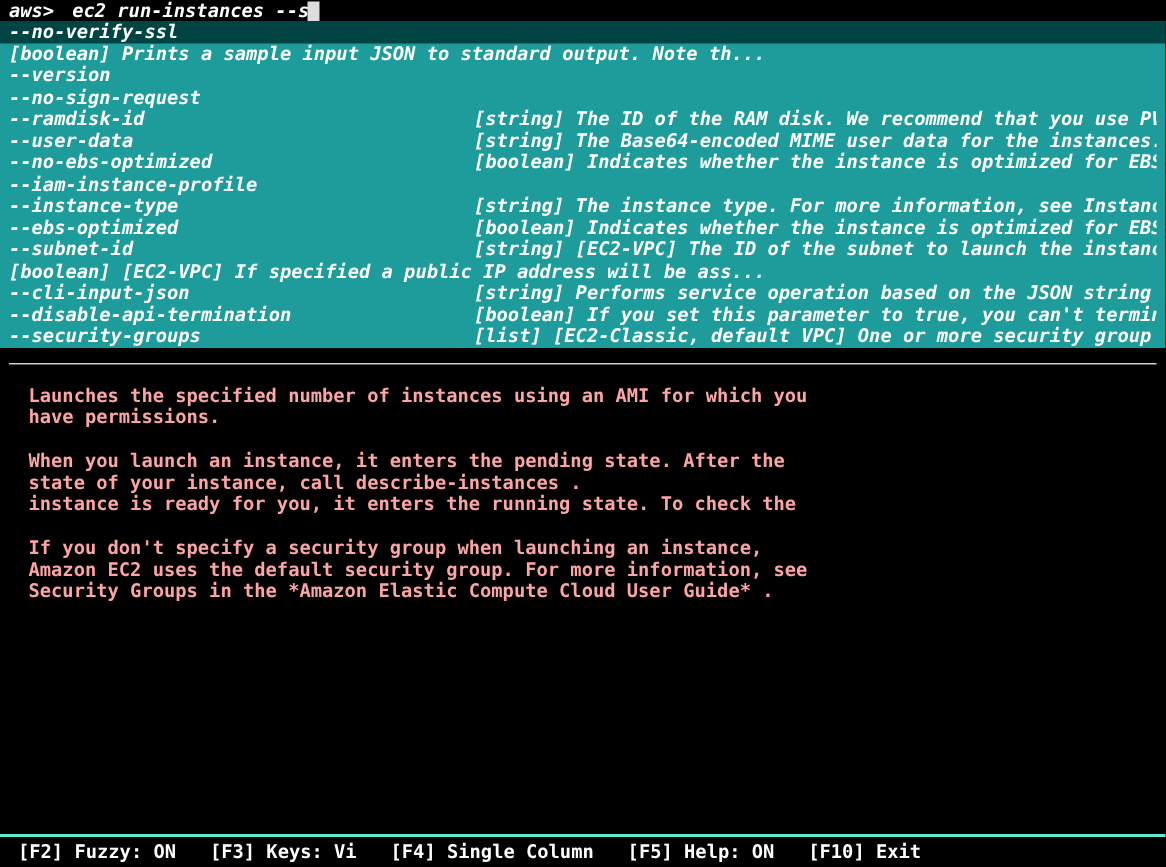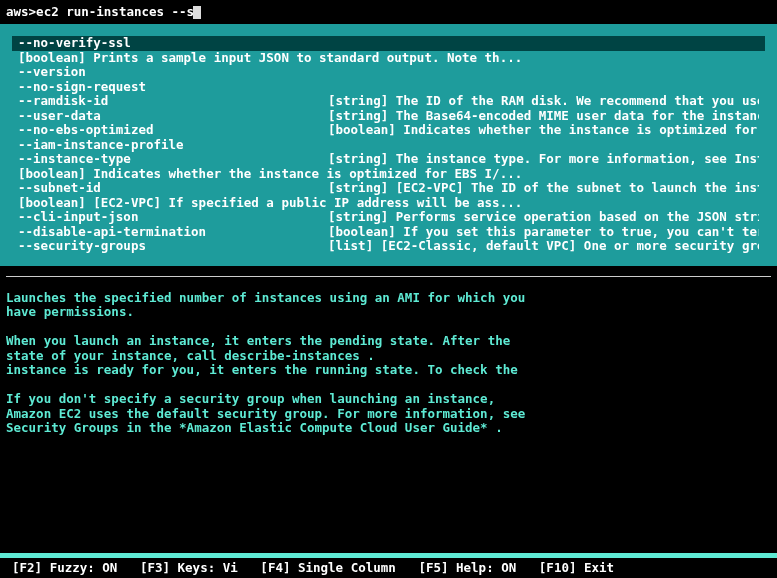--- a/index.html
+++ b/index.html
@@ -15,43 +15,45 @@
       font-size: 12.5px;
       overflow: hidden;
       color: #dddddd;
       line-height: 1.15;
     }
     .prompt-line {
       background: #000000;
       color: #ffffff;
       padding: 0 6px;
       font-weight: bold;
-      height: 24px;
+      height: 14px;
       display: flex;
       align-items: center;
+      font-style: italic;
     }
     .prompt-label {
       color: #ffffff;
       font-weight: bold;
     }
     .prompt-input {
       color: #ffffff;
-      margin-left: 0;
+      margin-left: 12px;
     }
     .cursor {
       display: inline-block;
       width: 8px;
       height: 13px;
       background: #dddddd;
       vertical-align: text-bottom;
       margin-left: -1px;
     }
     .completions {
       background: #1e9c9c;
-      padding: 12px;
+      padding: 0;
+      font-style: italic;
     }
     .completion-row {
       display: flex;
       height: 14.5px;
       align-items: center;
       padding: 0 6px;
     }
     .completion-row.selected {
       background: #004444;
     }
@@ -66,37 +68,37 @@
       font-weight: bold;
       white-space: nowrap;
       overflow: hidden;
     }
     .separator {
       height: 0;
       border-top: 1px solid #cccccc;
       margin: 10px 6px 0 6px;
     }
     .doc-section {
-      padding: 14px 6px 0 6px;
-      color: #5eead4;
+      padding: 14px 6px 0 19px;
+      color: #fca5a5;
       font-weight: bold;
       line-height: 14.5px;
     }
     .doc-paragraph {
       margin-bottom: 14.5px;
     }
     .status-bar {
       position: absolute;
       bottom: 0;
       left: 0;
       right: 0;
       padding: 3px 12px;
       color: #ffffff;
       font-weight: bold;
-      border-top: 5px solid #5eead4;
+      border-top: 2px solid #5eead4;
     }
     .status-segment {
       display: inline;
     }
     .fkey {
       color: #ffffff;
     }
   </style>
 </head>
 <body>
@@ -136,20 +138,21 @@
       <span class="completion-desc">[boolean] Indicates whether the instance is optimized for EBS I/...</span>
     </div>
     <div class="completion-row">
       <span class="completion-flag"> --iam-instance-profile</span>
     </div>
     <div class="completion-row">
       <span class="completion-flag"> --instance-type</span>
       <span class="completion-desc">[string] The instance type. For more information, see Instance T...</span>
     </div>
     <div class="completion-row">
+      <span class="completion-flag"> --ebs-optimized</span>
       <span class="completion-desc">[boolean] Indicates whether the instance is optimized for EBS I/...</span>
     </div>
     <div class="completion-row">
       <span class="completion-flag"> --subnet-id</span>
       <span class="completion-desc">[string] [EC2-VPC] The ID of the subnet to launch the instance i...</span>
     </div>
     <div class="completion-row">
       <span class="completion-desc">[boolean] [EC2-VPC] If specified a public IP address will be ass...</span>
     </div>
     <div class="completion-row">

